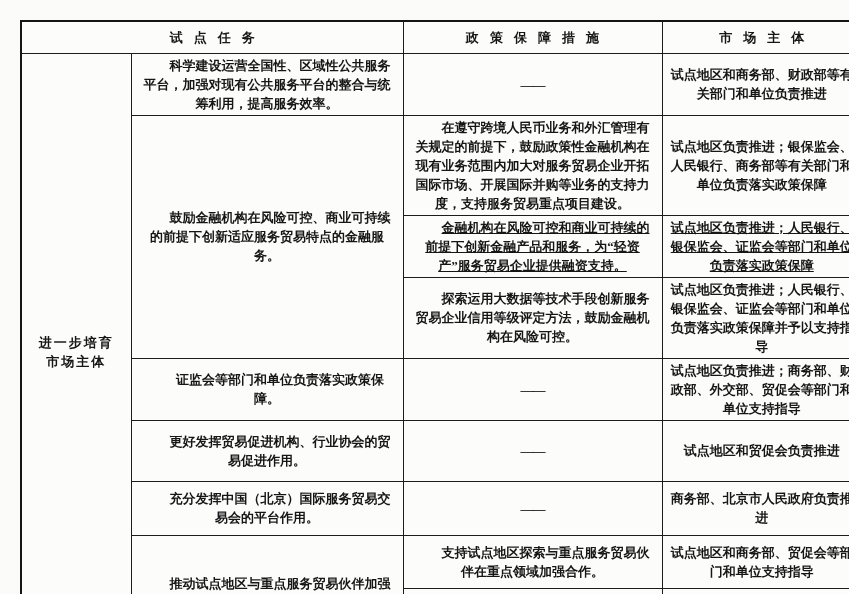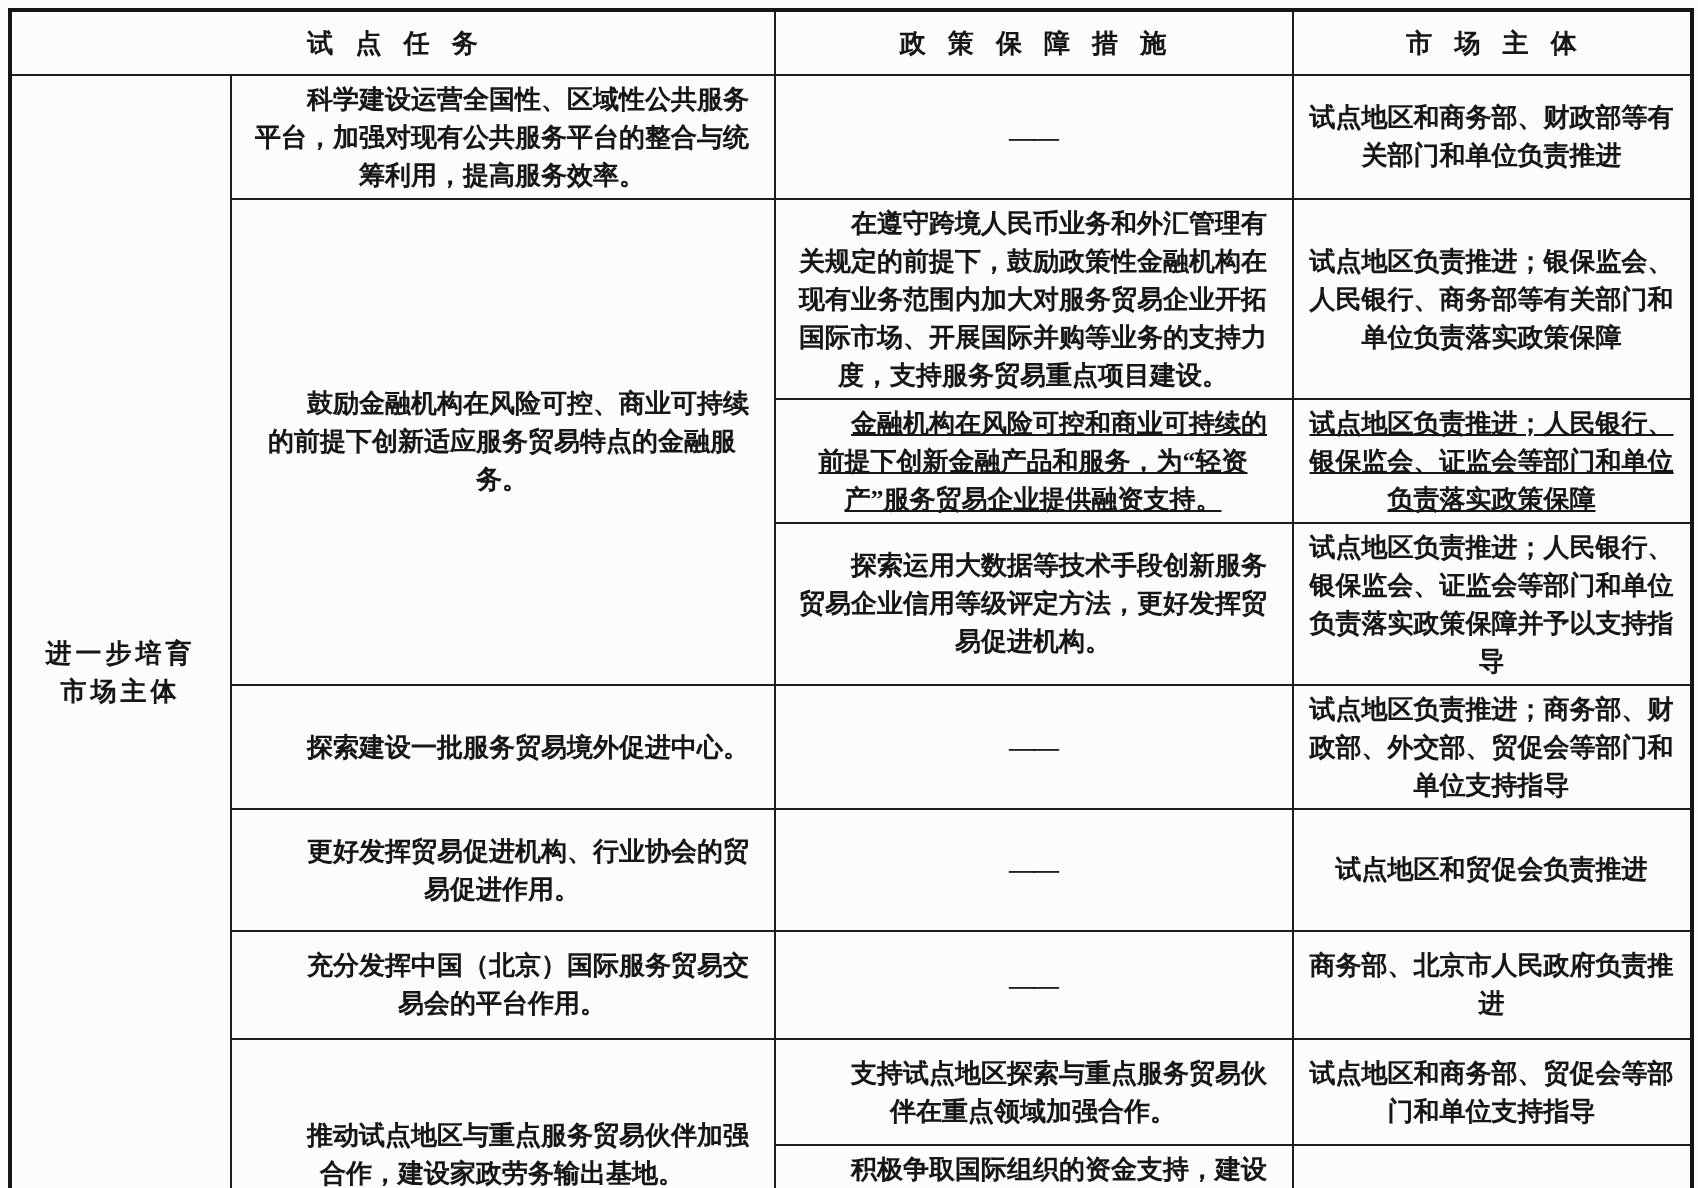--- a/index.html
+++ b/index.html
@@ -6,21 +6,21 @@
   body {
     width: 849px; height: 594px;
     background: #fbfbf9;
     font-family: "Liberation Serif", "DejaVu Serif", serif;
     color: #161616;
     -webkit-font-smoothing: antialiased;
   }
   .page {
     width: 849px; height: 594px;
     box-sizing: border-box;
-    padding: 4px;
+    padding: 20px;
   }
   table.doc {
     border-collapse: collapse;
     table-layout: fixed;
     width: 841px;
     background: #fcfcfb;
   }
   table.doc td {
     border: 1px solid #1c1c1c;
     vertical-align: middle;
@@ -129,30 +129,30 @@
       <td>
         <p class="para">金融机构在风险可控和商业可持续的前提下创新金融产品和服务，为“轻资产”服务贸易企业提供融资支持。</p>
       </td>
       <td class="unit">
         <p>试点地区负责推进；人民银行、银保监会、证监会等部门和单位负责落实政策保障</p>
       </td>
     </tr>
 
     <tr class="h57">
       <td>
-        <p class="para">探索运用大数据等技术手段创新服务贸易企业信用等级评定方法，更好发挥贸易促进机构。</p>
+        <p class="para">探索运用大数据等技术手段创新服务贸易企业信用等级评定方法，鼓励金融机构在风险可控。</p>
       </td>
       <td class="unit">
         <p>试点地区负责推进；人民银行、银保监会、证监会等部门和单位负责落实政策保障并予以支持指导</p>
       </td>
     </tr>
 
     <tr class="h56">
       <td>
-        <p class="para">探索建设一批服务贸易境外促进中心。</p>
+        <p class="para">证监会等部门和单位负责落实政策保障。</p>
       </td>
       <td class="dash">——</td>
       <td class="unit">
         <p>试点地区负责推进；商务部、财政部、外交部、贸促会等部门和单位支持指导</p>
       </td>
     </tr>
 
     <tr class="h61">
       <td>
         <p class="para">更好发挥贸易促进机构、行业协会的贸易促进作用。</p>

